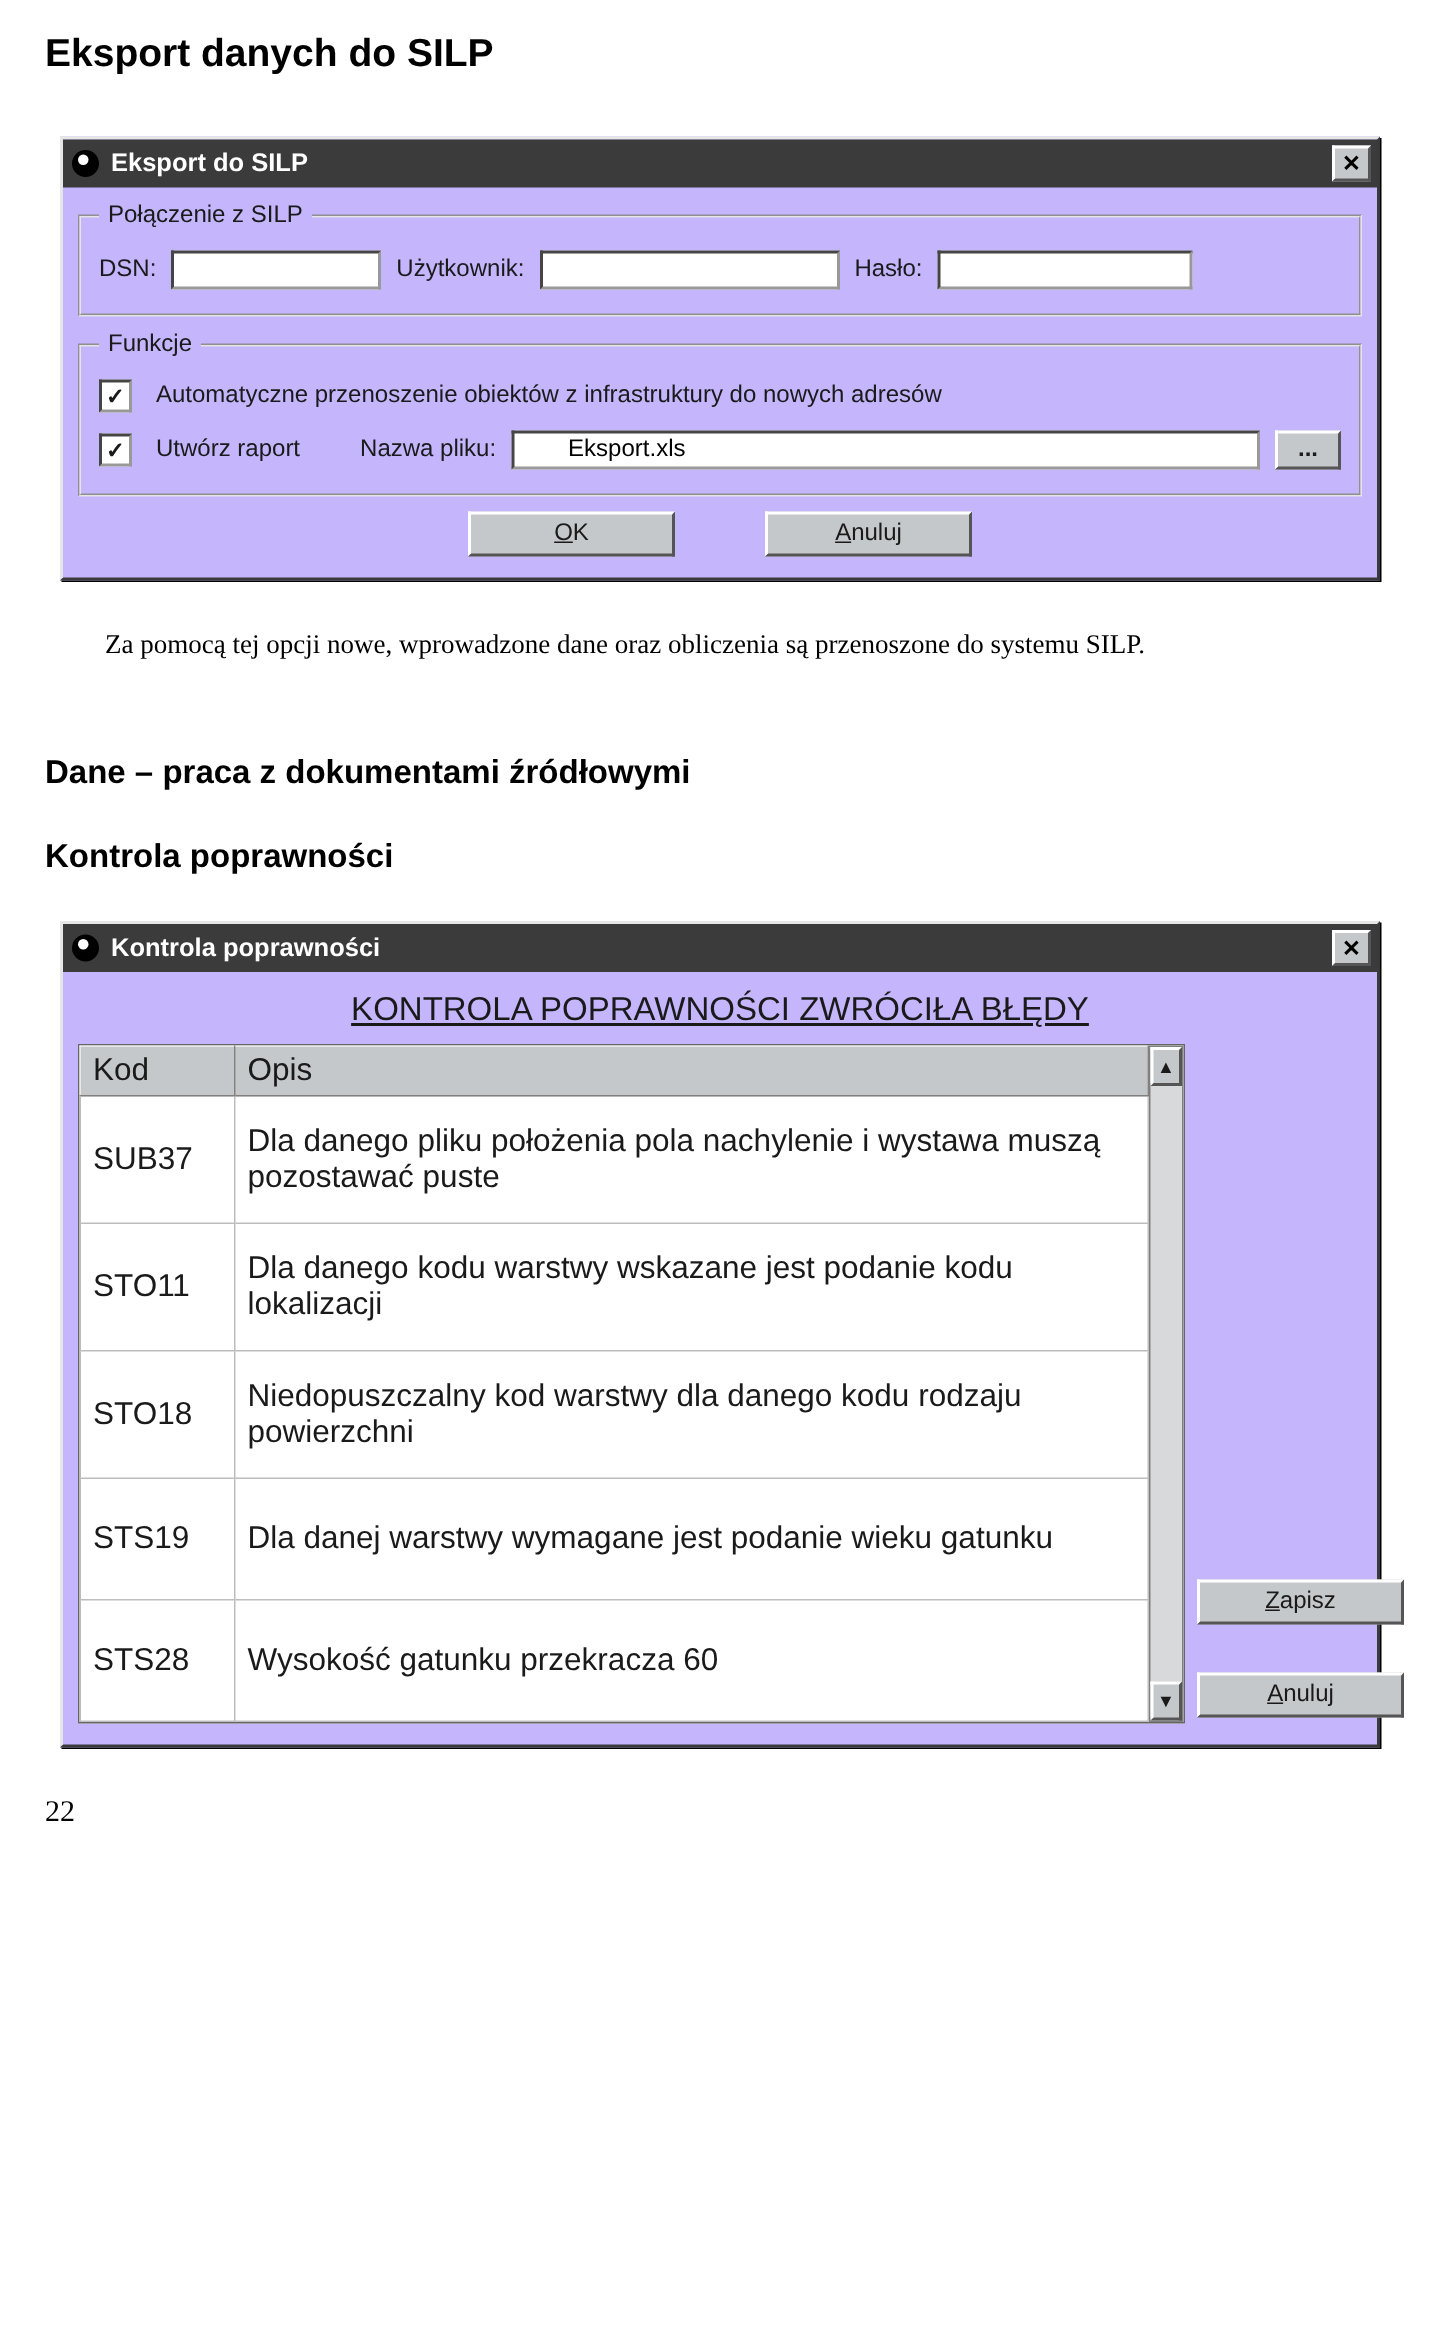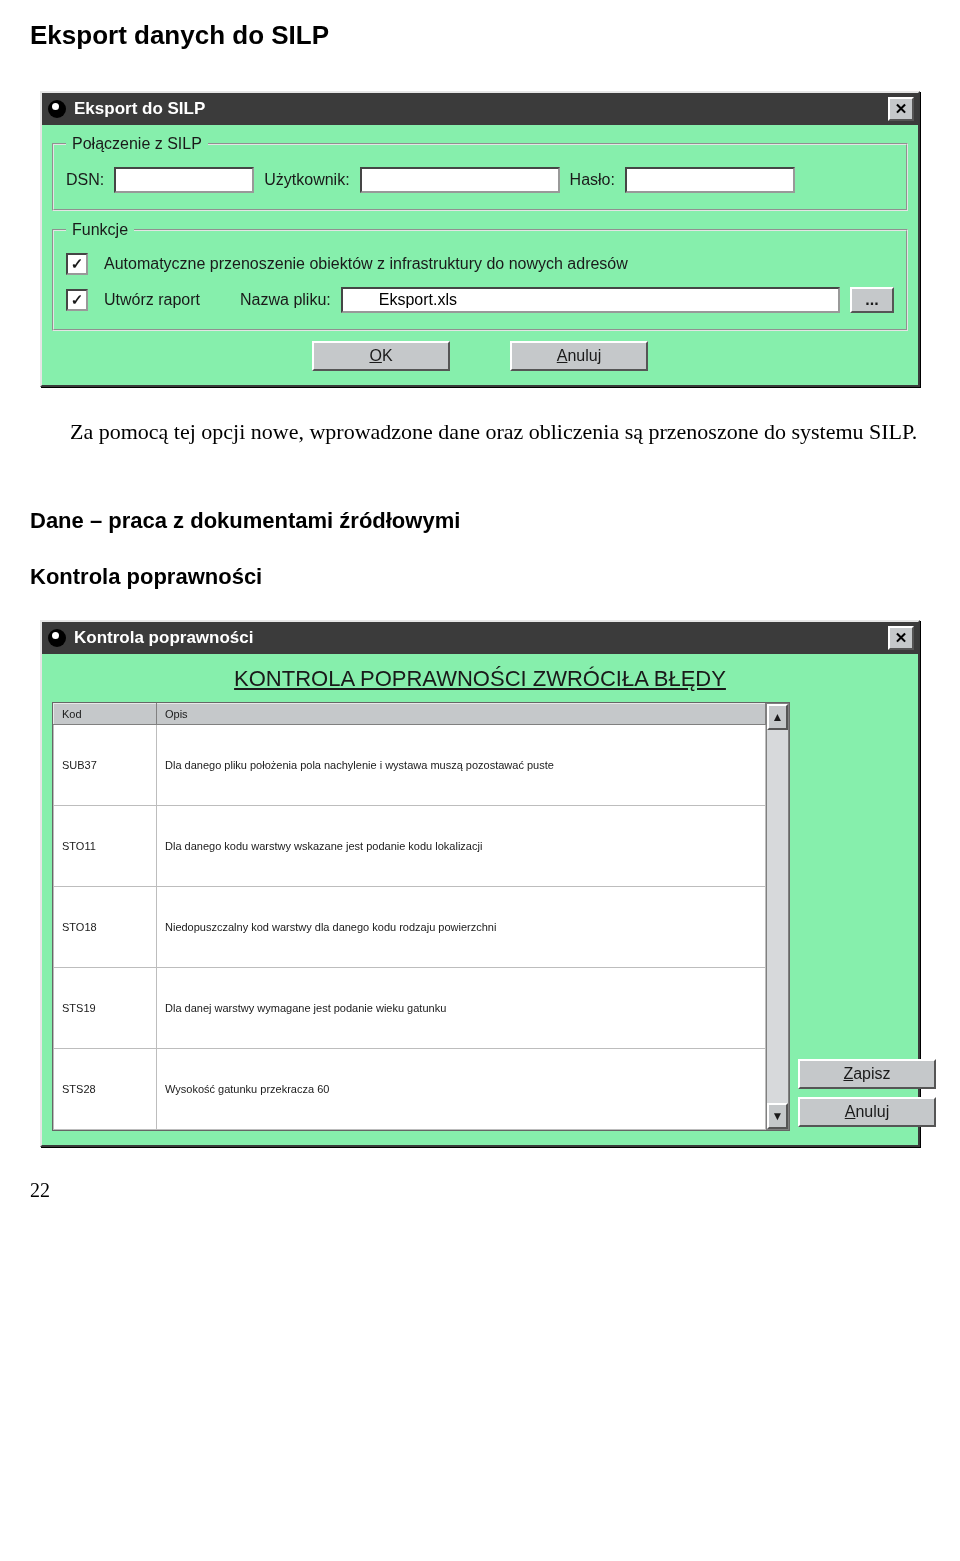--- a/index.html
+++ b/index.html
@@ -24,34 +24,34 @@
     margin: 60px 0 30px 0;
   }
   h3.subheading {
     font-family: Arial, Helvetica, sans-serif;
     font-weight: bold;
     font-size: 22px;
     margin: 0 0 30px 0;
   }
   p.body-text {
     font-family: Georgia, 'Times New Roman', serif;
-    font-size: 22px;
+    font-size: 18px;
     line-height: 1.4;
     margin: 30px 0 60px 0;
     text-indent: 40px;
   }
   .page-num {
     font-family: Georgia, serif;
     font-size: 20px;
     margin-top: 32px;
   }
 
   
   .dialog {
-    background: #86efac;
+    background: #c4b5fd;
     border: 2px solid #808080;
     border-top-color: #e6e6e6;
     border-left-color: #e6e6e6;
     border-bottom-color: #3a3a3a;
     border-right-color: #3a3a3a;
     box-shadow: 1px 1px 0 #000;
     font-family: Tahoma, Arial, sans-serif;
     font-size: 16px;
     color: #1a1a1a;
     margin: 4px auto;
@@ -165,21 +165,21 @@
   }
   .table-wrap {
     flex:1;
     display:flex;
     border:1px solid #666;
     background:#fff;
   }
   table.err-table {
     border-collapse: collapse;
     width:100%;
-    font-size:11px;
+    font-size:21px;
   }
   table.err-table th {
     background:#c5c8ca;
     border:1px solid #808080;
     border-top-color:#e8e8e8;border-left-color:#e8e8e8;
     text-align:left;
     padding:4px 8px;
     font-weight:normal;
   }
   table.err-table td {
@@ -200,21 +200,21 @@
   .vscroll .arrow {
     height:22px;background:#c5c8ca;
     border:2px solid;border-top-color:#fff;border-left-color:#fff;
     border-bottom-color:#555;border-right-color:#555;
     display:flex;align-items:center;justify-content:center;
     font-size:12px;
   }
 
   .side-buttons {
     width:110px;
-    display:flex;flex-direction:column;justify-content:flex-end;gap:8px;
+    display:flex;flex-direction:column;justify-content:flex-end;gap:32px;
     padding-bottom:4px;
   }
 </style>
 </head>
 <body>
 
 <h2 class="page-heading">Eksport danych do SILP</h2>
 
 <div class="dialog">
   <div class="titlebar">

